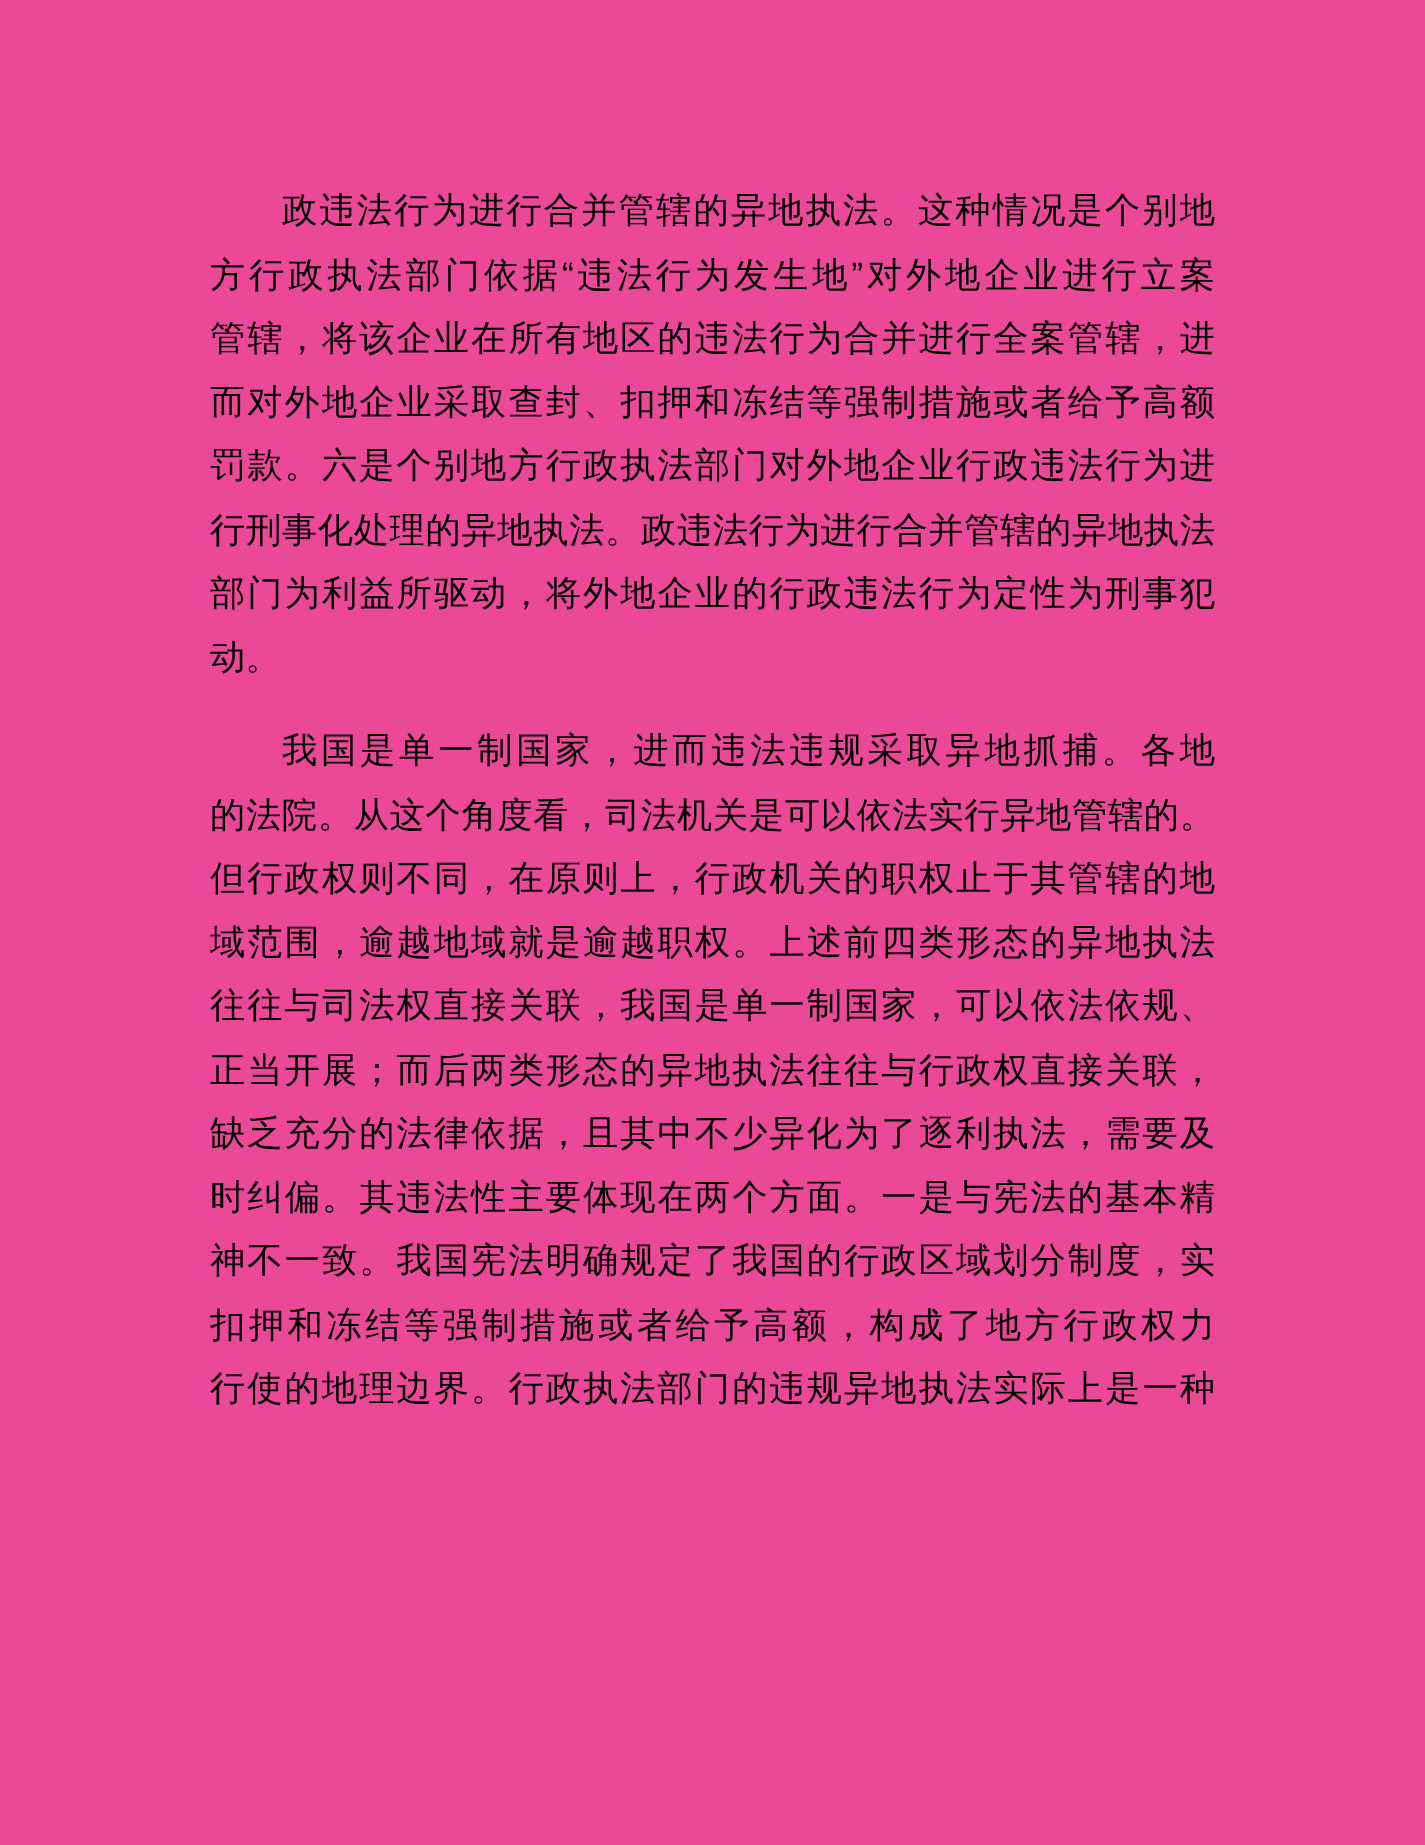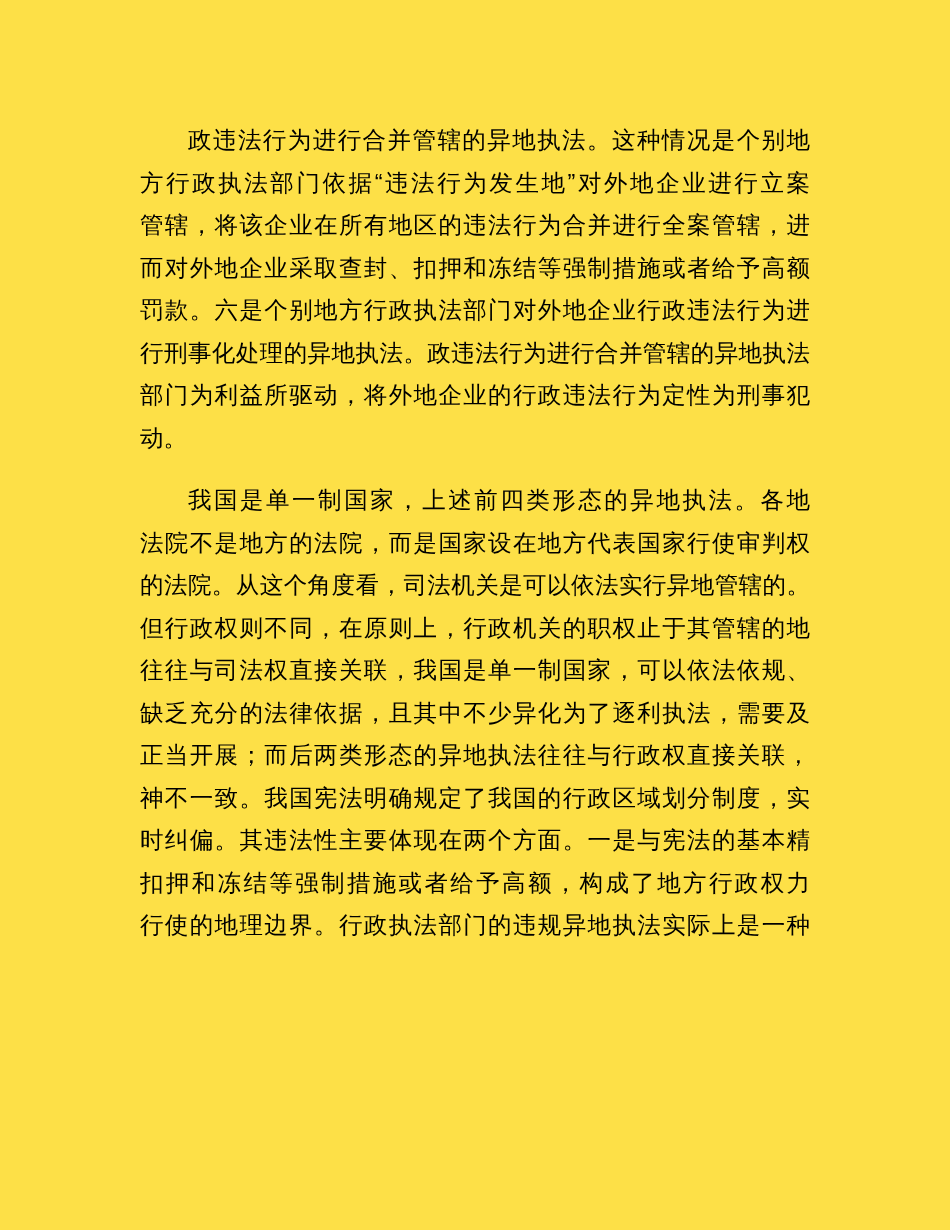--- a/index.html
+++ b/index.html
@@ -39,39 +39,39 @@
   .line.first {
     text-indent: 48px;
   }
   .line.last-left {
     text-align-last: left;
   }
 </style>
 </head>
 <body style="background: rgb(255, 255, 255);">
 
-<div class="page" style="background: #fde047; color: rgb(0, 0, 0);">
+<div class="page" style="background: #ec4899; color: rgb(0, 0, 0);">
   <div id="doc">
       <div class="paragraph">
         <div class="line first">政违法行为进行合并管辖的异地执法。这种情况是个别地</div>
         <div class="line">方行政执法部门依据“违法行为发生地”对外地企业进行立案</div>
         <div class="line">管辖，将该企业在所有地区的违法行为合并进行全案管辖，进</div>
         <div class="line">而对外地企业采取查封、扣押和冻结等强制措施或者给予高额</div>
         <div class="line">罚款。六是个别地方行政执法部门对外地企业行政违法行为进</div>
         <div class="line">行刑事化处理的异地执法。政违法行为进行合并管辖的异地执法</div>
         <div class="line">部门为利益所驱动，将外地企业的行政违法行为定性为刑事犯</div>
         <div class="line last-left">动。</div>
       </div>
       <div class="paragraph">
-        <div class="line first">我国是单一制国家，上述前四类形态的异地执法。各地</div>
-        <div class="line">法院不是地方的法院，而是国家设在地方代表国家行使审判权</div>
+        <div class="line first">我国是单一制国家，进而违法违规采取异地抓捕。各地</div>
         <div class="line">的法院。从这个角度看，司法机关是可以依法实行异地管辖的。</div>
         <div class="line">但行政权则不同，在原则上，行政机关的职权止于其管辖的地</div>
+        <div class="line">域范围，逾越地域就是逾越职权。上述前四类形态的异地执法</div>
         <div class="line">往往与司法权直接关联，我国是单一制国家，可以依法依规、</div>
+        <div class="line">正当开展；而后两类形态的异地执法往往与行政权直接关联，</div>
         <div class="line">缺乏充分的法律依据，且其中不少异化为了逐利执法，需要及</div>
-        <div class="line">正当开展；而后两类形态的异地执法往往与行政权直接关联，</div>
+        <div class="line">时纠偏。其违法性主要体现在两个方面。一是与宪法的基本精</div>
         <div class="line">神不一致。我国宪法明确规定了我国的行政区域划分制度，实</div>
-        <div class="line">时纠偏。其违法性主要体现在两个方面。一是与宪法的基本精</div>
         <div class="line">扣押和冻结等强制措施或者给予高额，构成了地方行政权力</div>
         <div class="line">行使的地理边界。行政执法部门的违规异地执法实际上是一种</div>
       </div>
     </div>
 </div>
 
 </body></html>

